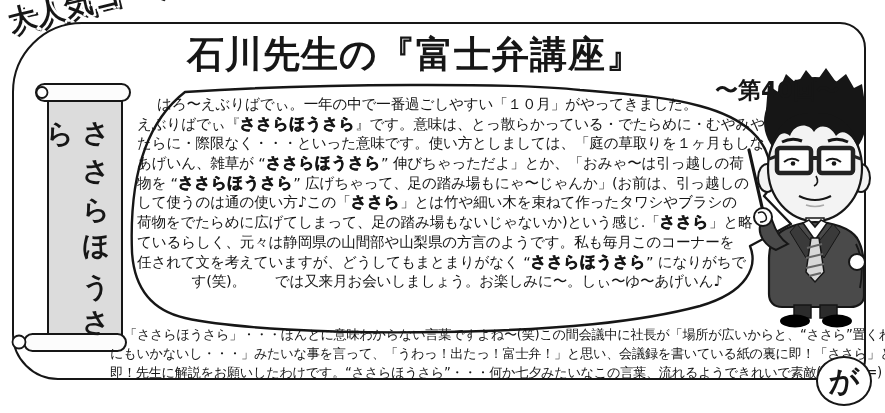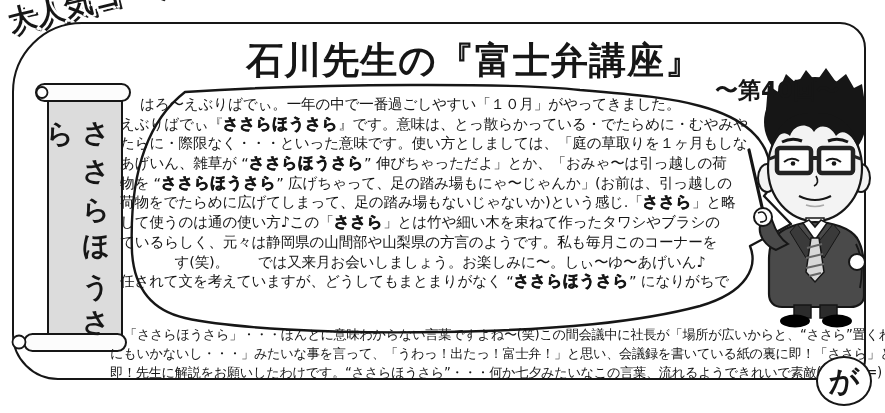--- a/index.html
+++ b/index.html
@@ -8,29 +8,29 @@
   .abs{position:absolute;}
   
   #frame{left:12px;top:22px;width:854px;height:358px;border:2.5px solid #161616;
          border-radius:70px 26px 20px 46px;box-sizing:border-box;z-index:0;background:#fff;}
   
   #art{left:0;top:0;width:885px;height:413px;z-index:1;pointer-events:none;}
   
   #ribbon{left:4px;top:4px;width:230px;font-size:28px;font-weight:bold;z-index:3;
           transform:rotate(-14deg);transform-origin:0 0;letter-spacing:1px;
           text-shadow:-2px -2px 0 #fff,2px -2px 0 #fff,-2px 2px 0 #fff,2px 2px 0 #fff,4px 4px 0 #1a1a1a;}
-  #title{left:128px;top:36px;width:575px;text-align:right;font-size:37px;font-weight:bold;
+  #title{left:128px;top:30px;width:575px;text-align:center;font-size:37px;font-weight:bold;
          letter-spacing:1px;z-index:2;white-space:nowrap;font-family:Liberation Serif, serif;}
   #episode{left:688px;top:47px;width:178px;text-align:center;font-size:23px;font-weight:bold;z-index:2;white-space:nowrap;margin-top:28px;}
   
   #scroll-word{left:62px;top:102px;height:242px;width:52px;z-index:2;
                writing-mode:vertical-rl;text-orientation:upright;
                font-family:"DejaVu Serif",serif;font-weight:bold;font-size:27px;letter-spacing:7px;}
   
-  #balloon-text{left:120px;top:94px;width:640px;height:238px;z-index:2;overflow:hidden;
+  #balloon-text{left:137px;top:94px;width:640px;height:238px;z-index:2;overflow:hidden;
                 font-size:14.6px;line-height:19.7px;letter-spacing:-0.2px;}
   .bln{white-space:nowrap;height:19.7px;}
   .bln.first{padding-left:20px;}
   .bln.last{text-align:center;}
   .bold-term{font-weight:bold;font-size:1.07em;letter-spacing:0.5px;-webkit-text-stroke:0.6px #161616;}
   
   #footer{left:110px;top:326px;width:762px;z-index:2;font-size:13.2px;line-height:18.8px;letter-spacing:-0.3px;}
   .ftr{white-space:nowrap;height:18.8px;}
   .ftr.first{padding-left:14px;}
   
@@ -145,25 +145,25 @@
 <div id="episode" class="abs">〜第40回〜</div>
 
 <div id="scroll-word" class="abs">ささらほうさら</div>
 
 <div id="balloon-text" class="abs">
   <div class="bln first"><span>はろ〜えぶりばでぃ。一年の中で一番過ごしやすい「１０月」がやってきました。</span></div>
   <div class="bln"><span>えぶりばでぃ『</span><span class="bold-term">ささらほうさら</span><span>』です。意味は、とっ散らかっている・でたらめに・むやみや</span></div>
   <div class="bln"><span>たらに・際限なく・・・といった意味です。使い方としましては、「庭の草取りを１ヶ月もしな</span></div>
   <div class="bln"><span>あげいん、雑草が “</span><span class="bold-term">ささらほうさら</span><span>” 伸びちゃっただよ」とか、「おみゃ〜は引っ越しの荷</span></div>
   <div class="bln"><span>物を “</span><span class="bold-term">ささらほうさら</span><span>” 広げちゃって、足の踏み場もにゃ〜じゃんか」(お前は、引っ越しの</span></div>
+  <div class="bln"><span>して使うのは通の使い方♪この「</span><span class="bold-term">ささら</span><span>」とは竹や細い木を束ねて作ったタワシやブラシの</span></div>
   <div class="bln"><span>荷物をでたらめに広げてしまって、足の踏み場もないじゃないか)という感じ.「</span><span class="bold-term">ささら</span><span>」と略</span></div>
-  <div class="bln"><span>して使うのは通の使い方♪この「</span><span class="bold-term">ささら</span><span>」とは竹や細い木を束ねて作ったタワシやブラシの</span></div>
   <div class="bln"><span>ているらしく、元々は静岡県の山間部や山梨県の方言のようです。私も毎月このコーナーを</span></div>
+  <div class="bln"><span>任されて文を考えていますが、どうしてもまとまりがなく “</span><span class="bold-term">ささらほうさら</span><span>” になりがちで</span></div>
   <div class="bln last"><span>す(笑)。　　では又来月お会いしましょう。お楽しみに〜。しぃ〜ゆ〜あげいん♪</span></div>
-  <div class="bln"><span>任されて文を考えていますが、どうしてもまとまりがなく “</span><span class="bold-term">ささらほうさら</span><span>” になりがちで</span></div>
 </div>
 
 <div id="footer" class="abs">
   <div class="ftr first">「ささらほうさら」・・・ほんとに意味わからない言葉ですよね〜(笑)この間会議中に社長が「場所が広いからと、“ささら”置くわけ</div>
   <div class="ftr">にもいかないし・・・」みたいな事を言って、「うわっ！出たっ！富士弁！」と思い、会議録を書いている紙の裏に即！「ささら」と書き、</div>
   <div class="ftr">即！先生に解説をお願いしたわけです。“ささらほうさら”・・・何か七夕みたいなこの言葉、流れるようできれいで素敵(=^・^=)</div>
 </div>
 
 <div id="stamp" class="abs">が</div>
 

